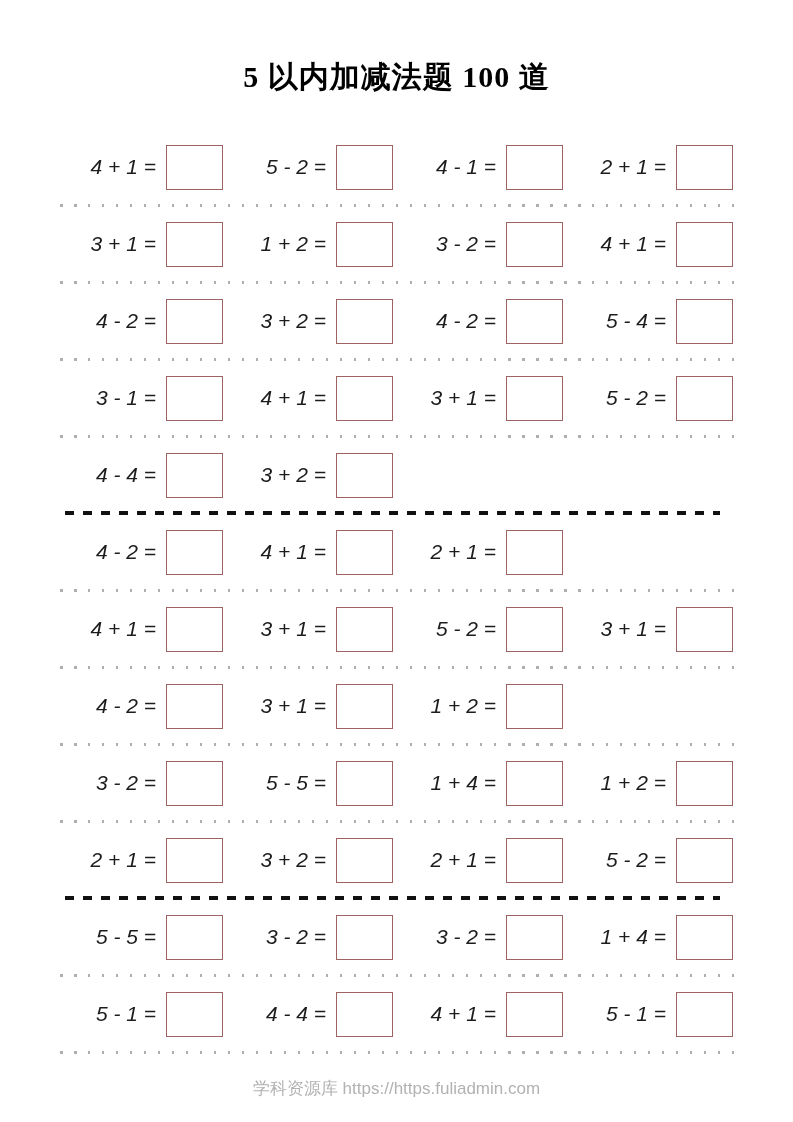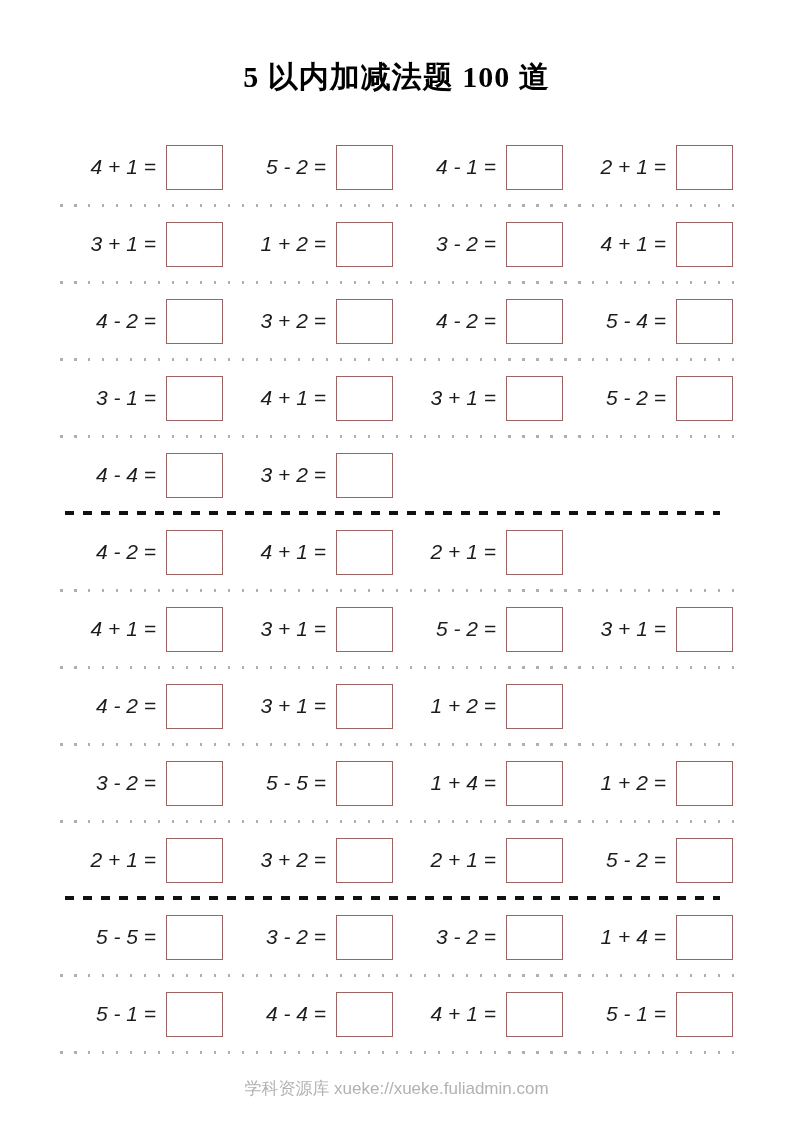--- a/index.html
+++ b/index.html
@@ -289,14 +289,14 @@
       <span class="abox"></span>
     </div>
     <div class="cell">
       <span class="plabel">5 - 1 =</span>
       <span class="abox"></span>
     </div>
   </div>
 <div class="sep-dotted"></div>
     </div>
 
-  <div class="footer">学科资源库 xueke://xueke.fuliadmin.com</div>
+  <div class="footer">学科资源库 https://https.fuliadmin.com</div>
 </div>
 
 </body></html>

